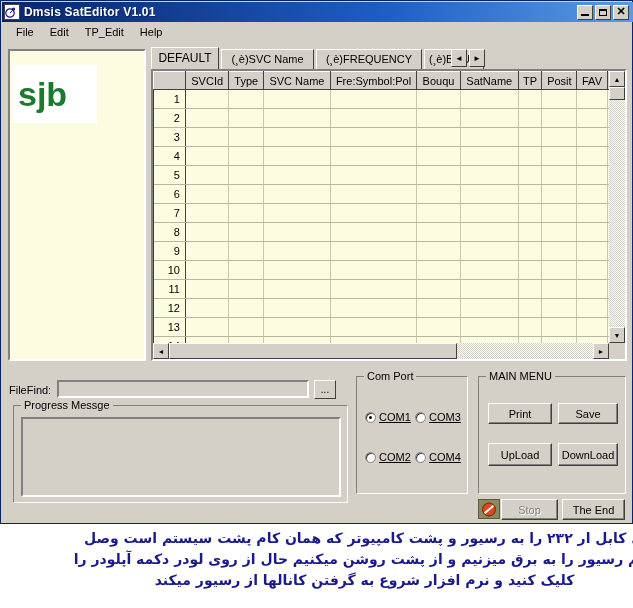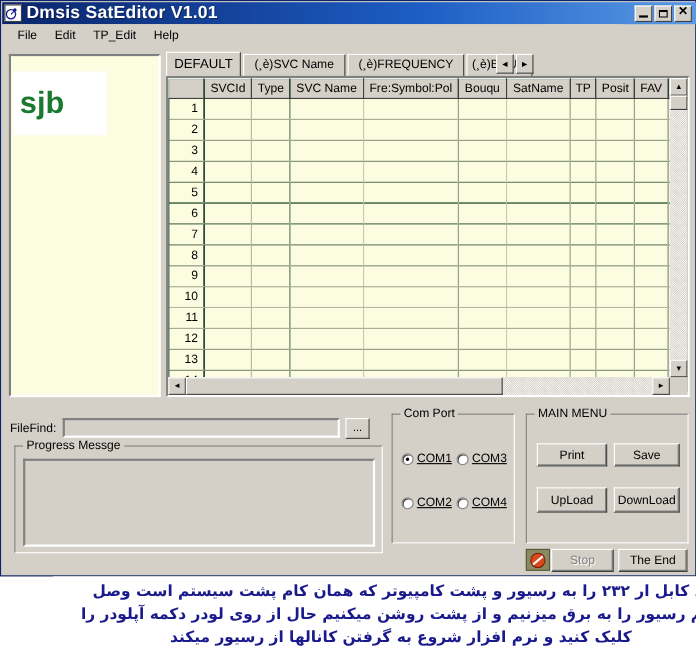--- a/index.html
+++ b/index.html
@@ -44,21 +44,21 @@
     border: 1px solid #404040;
     margin-right: 4px;
     position: relative;
     box-sizing: border-box;
     flex: 0 0 auto;
   }
   .title-icon svg { display: block; }
   .title-text {
     color: #ffffff;
     font-weight: bold;
-    font-size: 16px;
+    font-size: 12px;
     letter-spacing: 0.2px;
     white-space: nowrap;
     text-shadow: 1px 1px 0 rgba(0,0,0,0.35);
   }
   .title-buttons {
     margin-left: auto;
     display: flex;
     gap: 2px;
     padding-right: 2px;
   }
@@ -130,21 +130,21 @@
     left: 11px; top: 64px;
     width: 85px;
     height: 58px;
     background: #ffffff;
   }
   .logo-text {
     position: absolute;
     left: 6px; top: 10px;
     color: #1a7a2e;
     font-weight: bold;
-    font-size: 28px;
+    font-size: 34px;
     line-height: 38px;
     font-family: "Liberation Sans", sans-serif;
   }
 
   
   .tabstrip {
     position: absolute;
     left: 150px; top: 46px;
     width: 476px;
     height: 22px;

